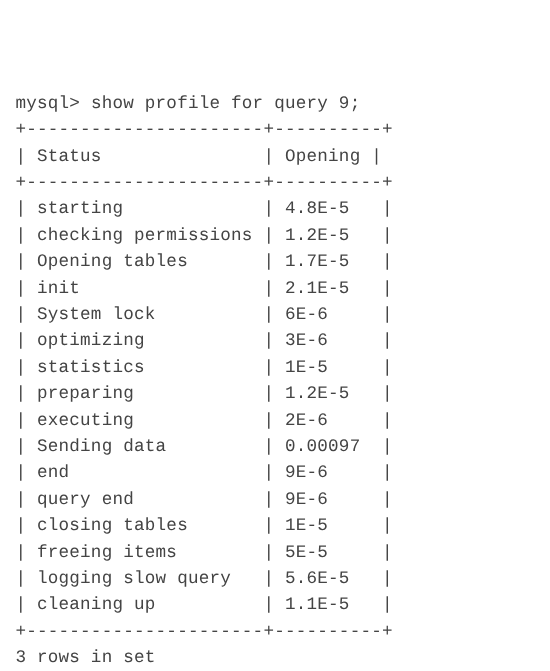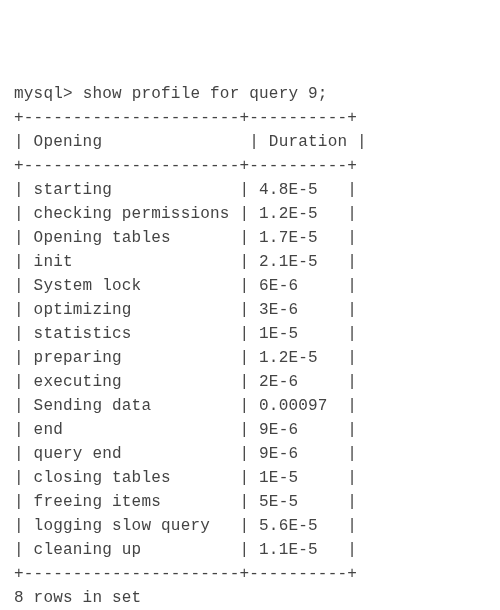--- a/index.html
+++ b/index.html
@@ -20,34 +20,34 @@
     .terminal {
       display: block;
     }
   </style>
 </head>
 <body>
 
 
 <div class="terminal"><span>mysql&gt; </span><span>show profile for query 9;</span>
 <span id="border-line">+----------------------+----------+</span>
-<span id="header-line">| Opening               | Duration |</span>
+<span id="header-line">| Status               | Opening |</span>
 <span id="border-line-2">+----------------------+----------+</span>
 <span id="body-lines">| starting             | 4.8E-5   |
 | checking permissions | 1.2E-5   |
 | Opening tables       | 1.7E-5   |
 | init                 | 2.1E-5   |
 | System lock          | 6E-6     |
 | optimizing           | 3E-6     |
 | statistics           | 1E-5     |
 | preparing            | 1.2E-5   |
 | executing            | 2E-6     |
 | Sending data         | 0.00097  |
 | end                  | 9E-6     |
 | query end            | 9E-6     |
 | closing tables       | 1E-5     |
 | freeing items        | 5E-5     |
 | logging slow query   | 5.6E-5   |
 | cleaning up          | 1.1E-5   |
 </span><span id="border-line-3">+----------------------+----------+</span>
-<span>8 rows in set</span></div>
+<span>3 rows in set</span></div>
 
 
 
 </body></html>

